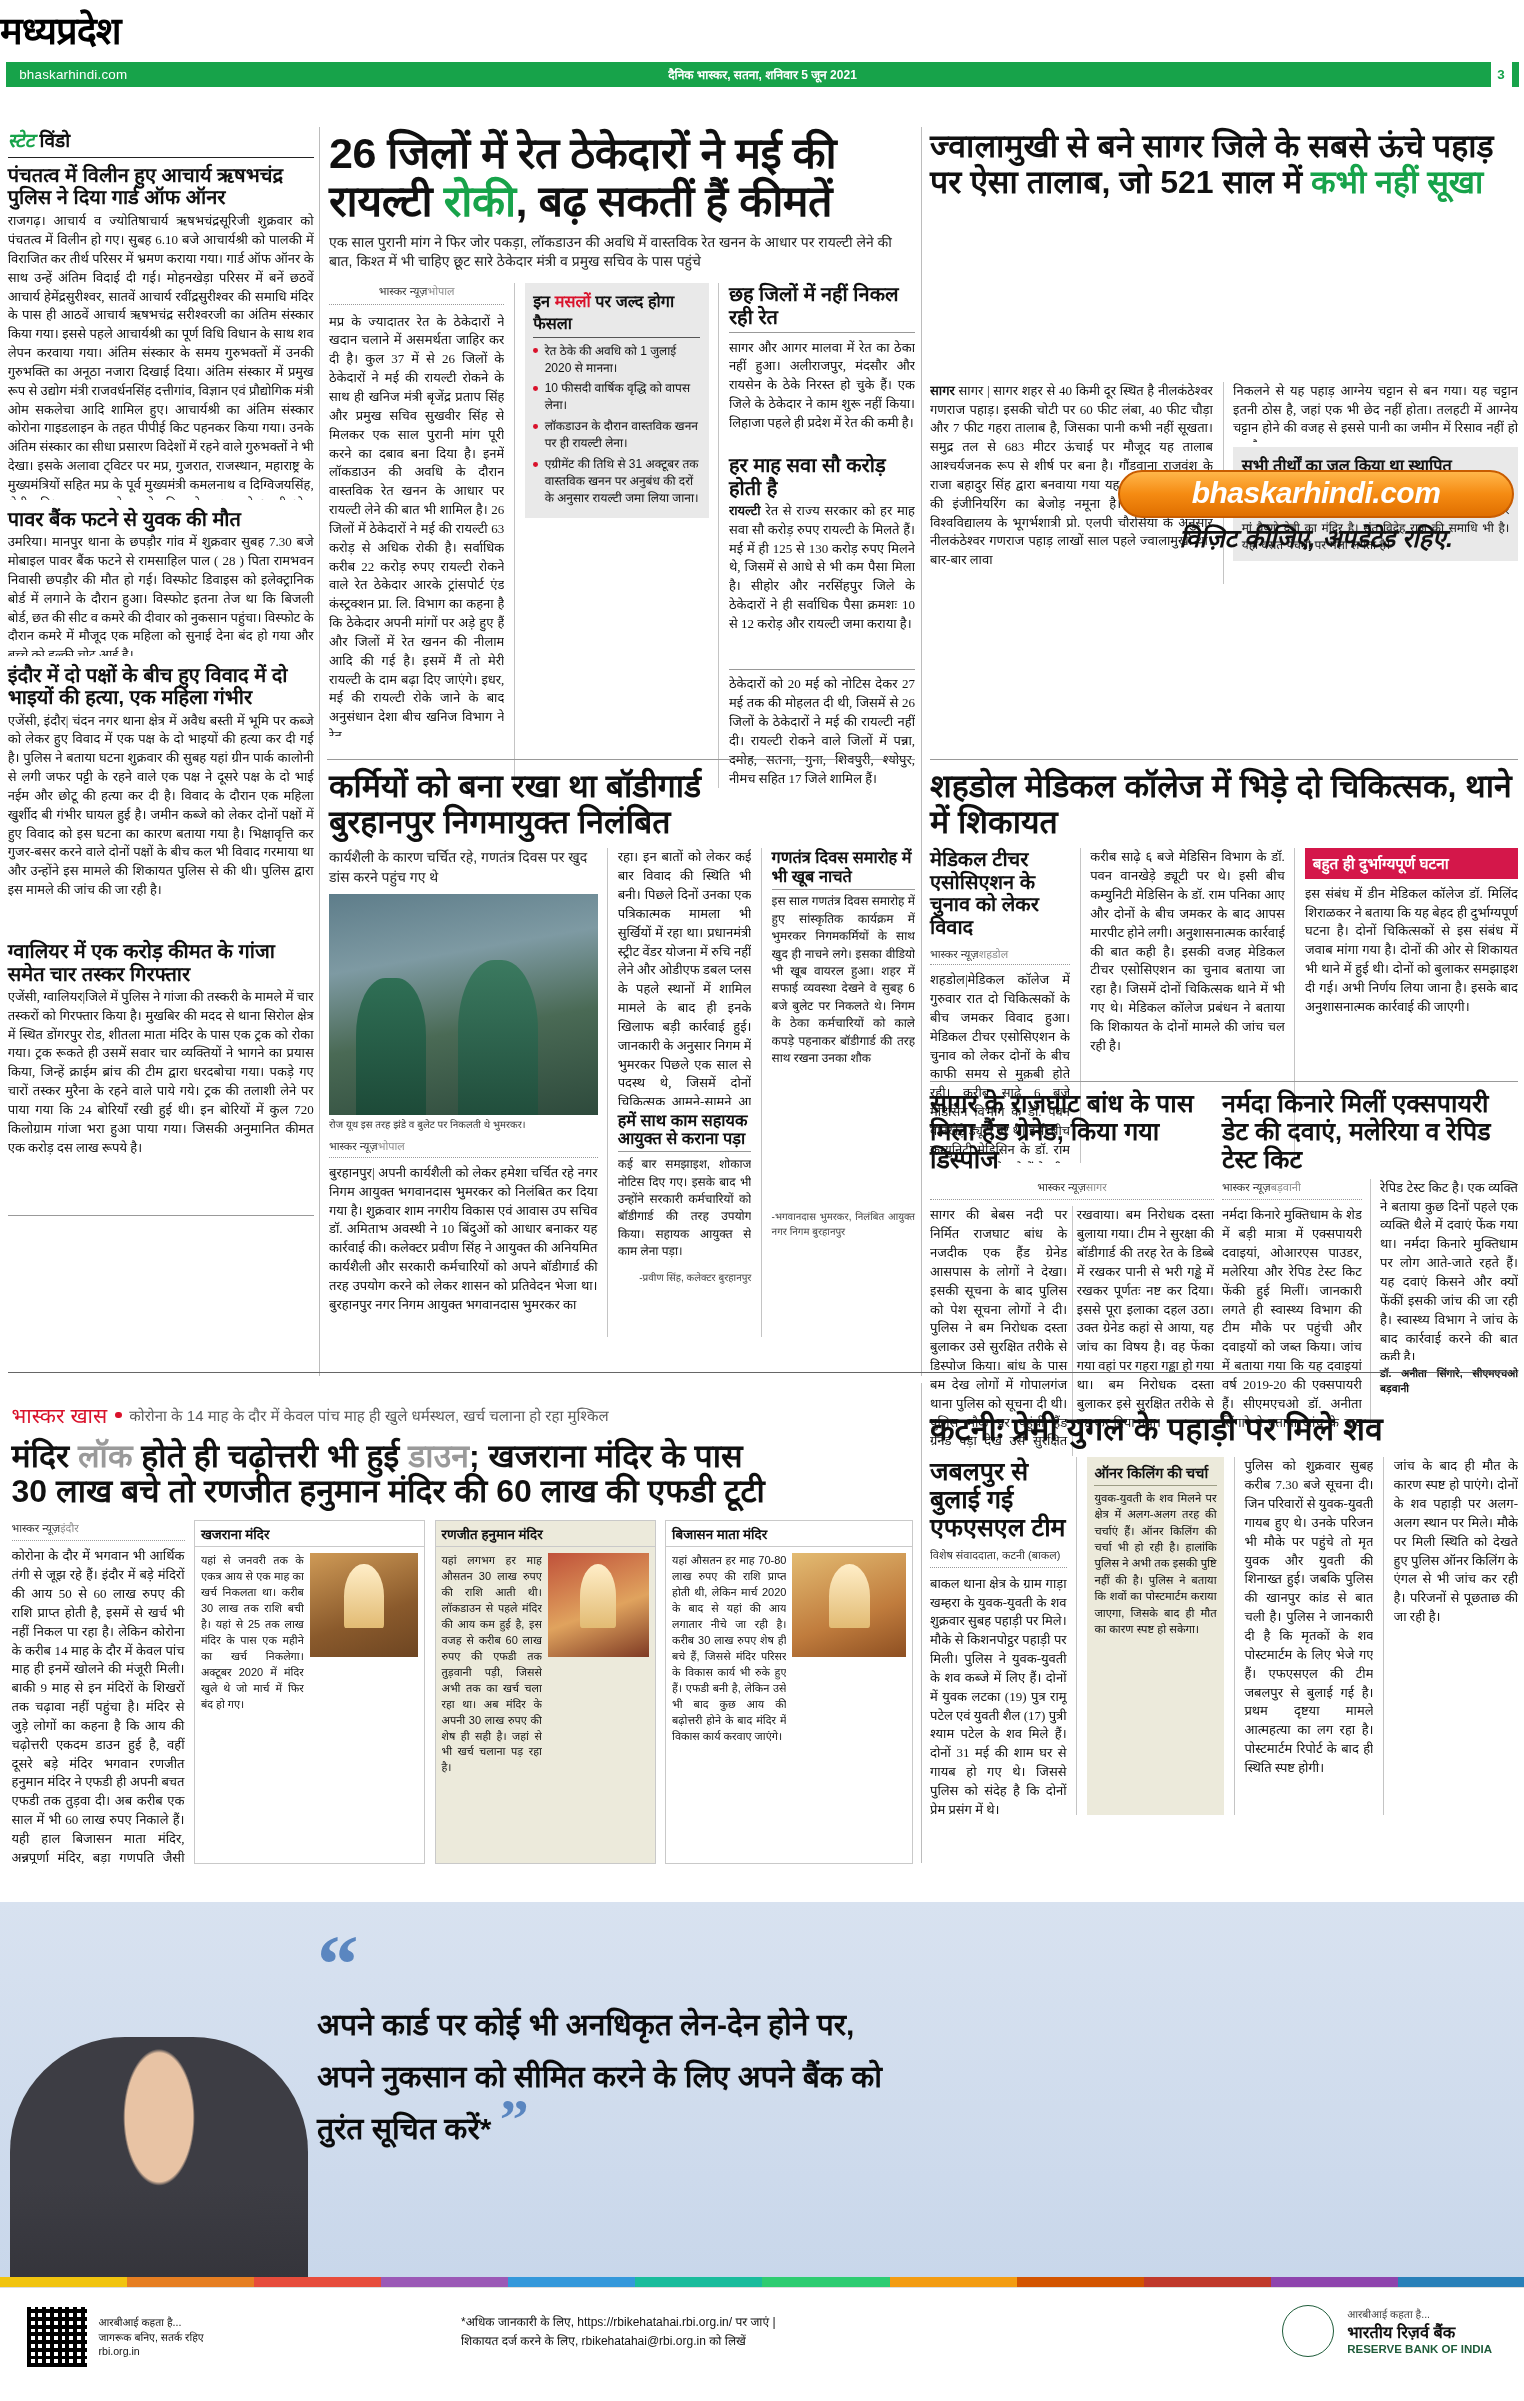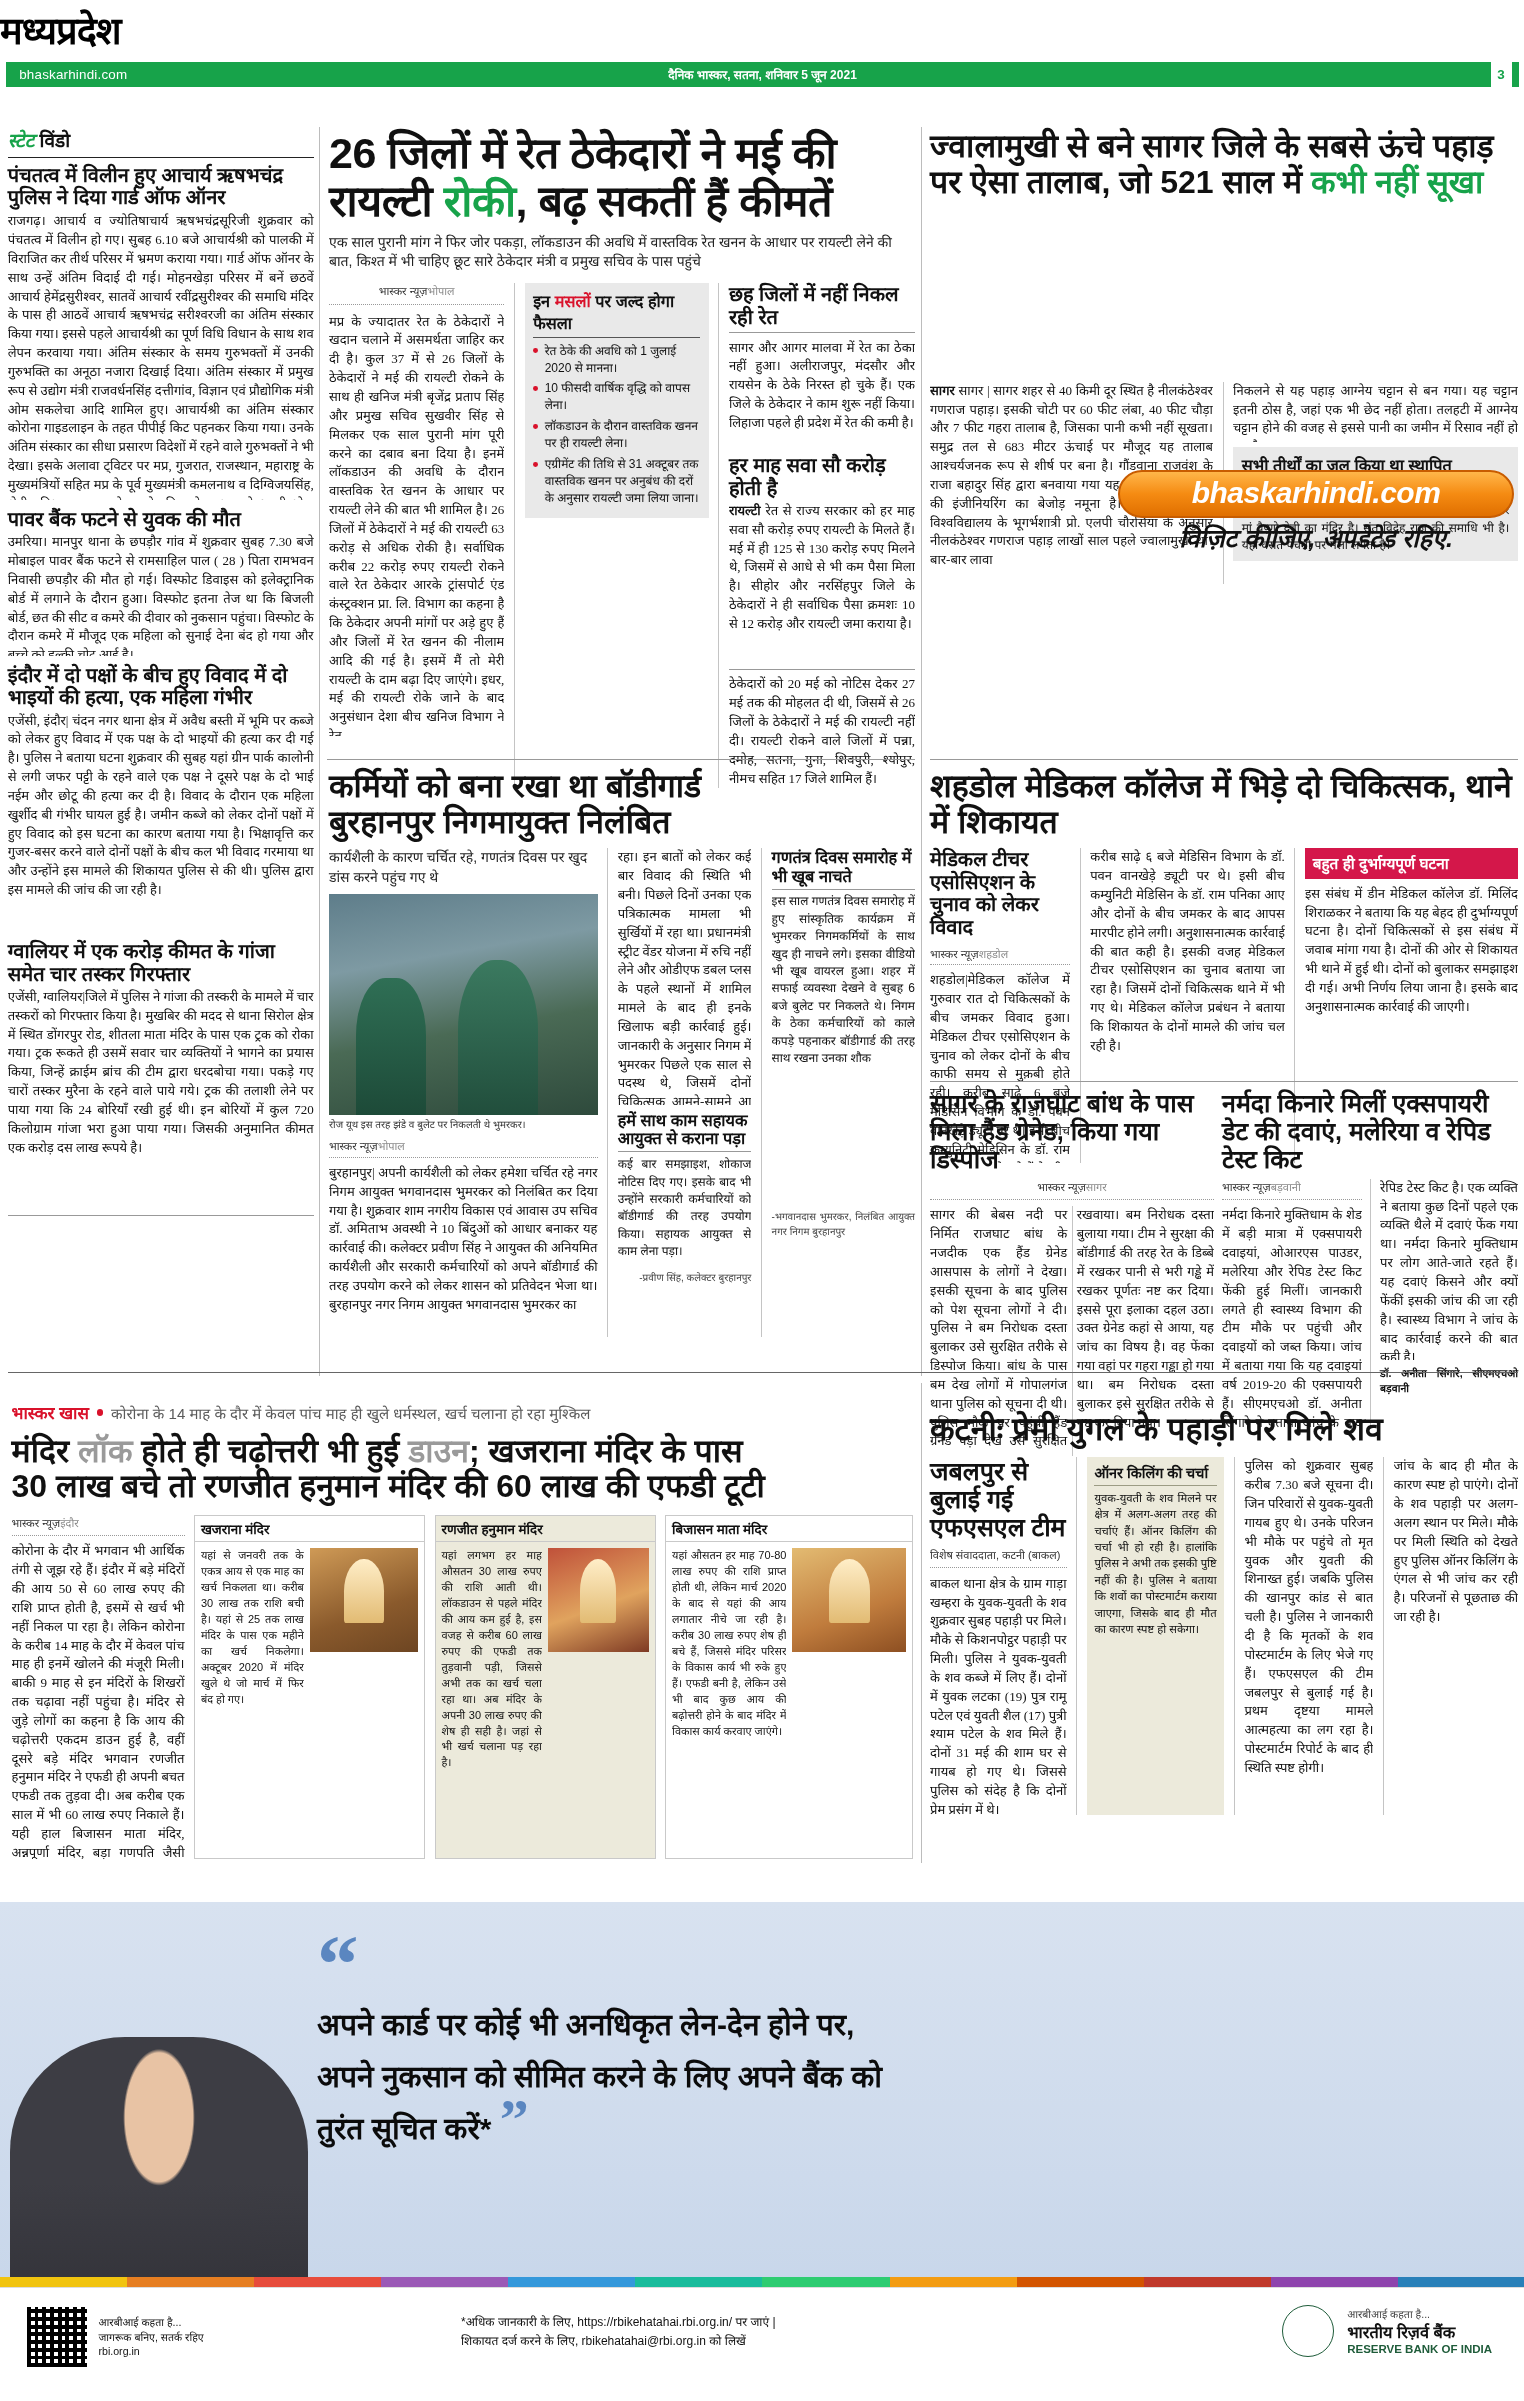--- a/index.html
+++ b/index.html
@@ -140,22 +140,22 @@
     padding:3.8px 0 5.8px 0; letter-spacing:-0.5px;
   }
   .badge-sub {
     font-family:"Liberation Sans", sans-serif; font-weight:700; font-style:italic;
     font-size:25px; text-align:center; color:#111; margin-top:2.9px;
   }
 
   
   .khaas { display:flex; align-items:center; gap:7.7px; }
   .khaas .kx {
-    font-family:"Liberation Sans", sans-serif; font-weight:700;
-    font-size:17px; color:#d9122b;
+    font-family:"Liberation Sans", sans-serif; font-weight:400;
+    font-size:21px; color:#d9122b;
   }
   .khaas .dot { width:6.7px;height:6.7px;border-radius:50%;background:#d9122b; }
   .khaas .kt { font-family:"Liberation Sans", sans-serif; font-size:15px; color:#5a5a5a; }
 
   .temple-card { border:1px solid #c9c9c9; }
   .temple-card .tc-h {
     font-family:"Liberation Sans", sans-serif; font-weight:700; font-size:13.4px;
     border-bottom:1px solid #c9c9c9; padding:3.8px 5.8px;
   }
   .tile-img { height:104px; background:linear-gradient(160deg,#cf9a56,#8a5a2c 60%,#6d4522); position:relative; }

